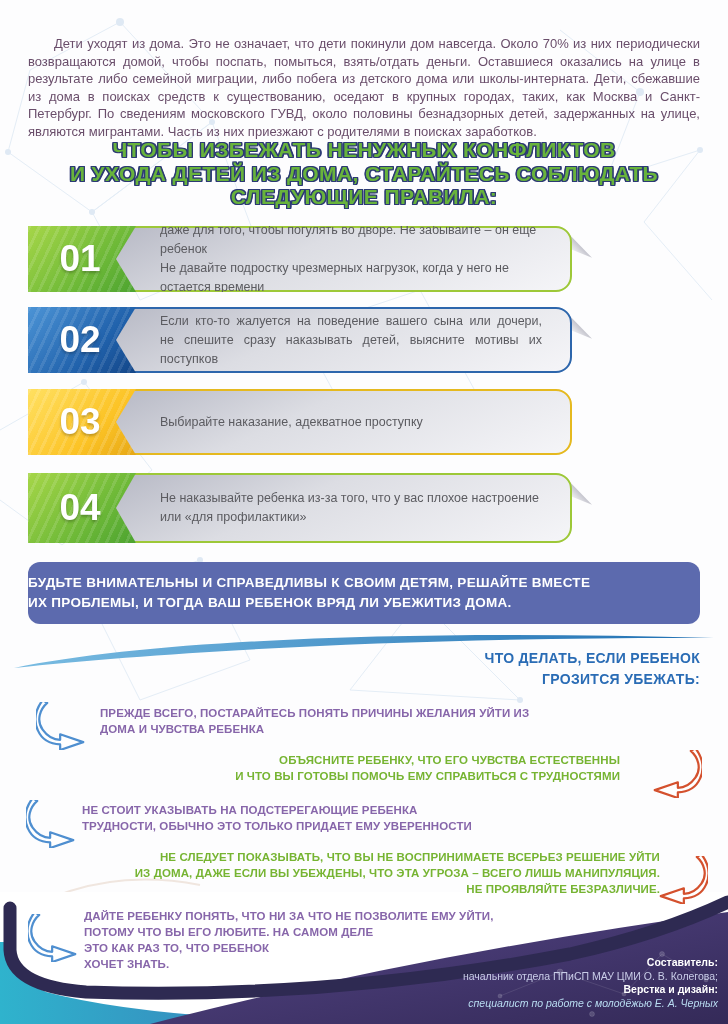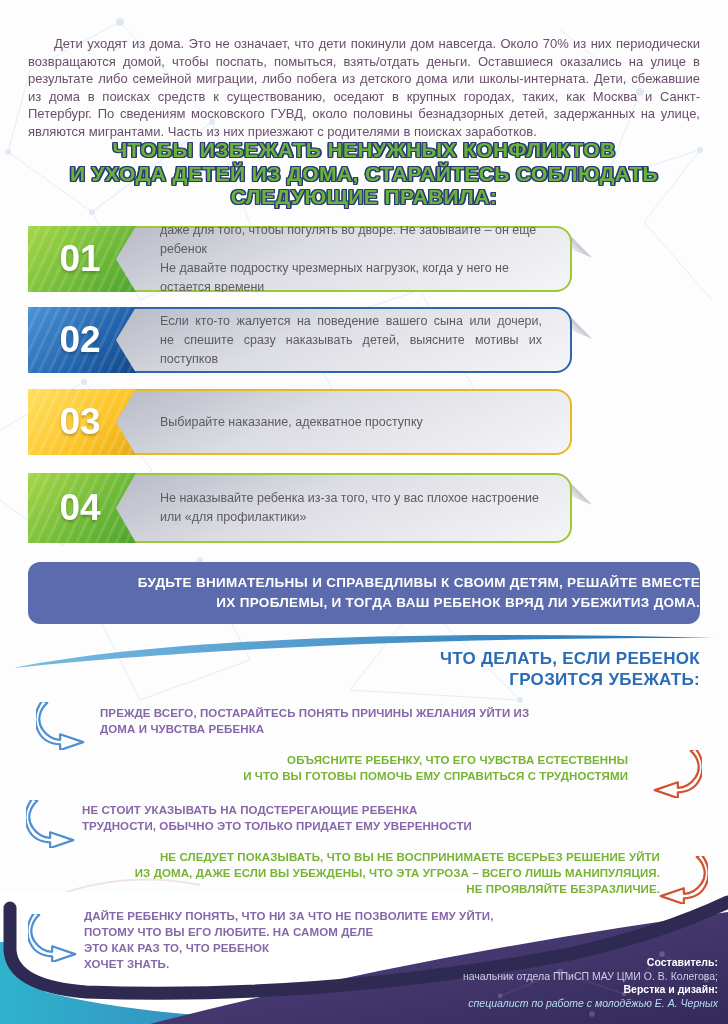--- a/index.html
+++ b/index.html
@@ -60,28 +60,28 @@
   .fold{
     position:absolute;top:3px;right:-20px;width:28px;height:30px;
     background:linear-gradient(225deg,#e6e6eb 10%,#bdbdc7 45%,rgba(189,189,199,0) 78%);
     clip-path:polygon(0 0,100% 96%,0 58%);
   }
 
   .advice-banner{
     position:absolute;left:28px;top:562px;width:672px;height:62px;
     background:#5c6aae;border-radius:12px;
     display:flex;flex-direction:column;justify-content:center;
-    text-align:right;color:#fff;font-weight:bold;font-size:13.5px;line-height:20px;letter-spacing:.3px;
+    text-align:left;color:#fff;font-weight:bold;font-size:13.5px;line-height:20px;letter-spacing:.3px;
   }
 
   .swoosh{position:absolute;left:0;top:628px;}
 
   .section-heading{
     position:absolute;right:28px;top:648px;text-align:right;
-    color:#2a6cb5;font-weight:bold;font-size:17px;line-height:21px;letter-spacing:.3px;
+    color:#2a6cb5;font-weight:bold;font-size:14px;line-height:21px;letter-spacing:.3px;
   }
 
   .tip-text{position:absolute;font-weight:bold;font-size:11.5px;line-height:16px;letter-spacing:.1px;}
   .tip-purple{color:#8766aa;}
   .tip-green{color:#76b432;text-align:right;}
 
   .arrow{position:absolute;width:52px;height:48px;}
   .arrow path{fill:#ffffff;stroke-width:2.4;stroke-linejoin:round;}
   .arrow.blue path{stroke:#4f8fd0;}
   .arrow.red{transform:scaleX(-1);}
@@ -227,21 +227,21 @@
     </div>
 
     <svg class="arrow blue" style="left:36px;top:702px;" viewBox="0 0 56 52">
       <path d="M12 1 C 4 8 0 20 7 30 C 12 37 19 41 26 41 L 26 35 L 51 43.5 L 26 52 L 26 46 C 15 45.5 6 40 2 31 C -4 18 1 6 7 -2 Z"></path>
     </svg>
     <div class="tip-text tip-purple" style="left:100px;top:705px;">
       <div>ПРЕЖДЕ ВСЕГО, ПОСТАРАЙТЕСЬ ПОНЯТЬ ПРИЧИНЫ ЖЕЛАНИЯ УЙТИ ИЗ</div>
       <div>ДОМА И ЧУВСТВА РЕБЕНКА</div>
     </div>
 
-    <div class="tip-text tip-green" style="right:100px;top:752px;">
+    <div class="tip-text tip-green" style="right:108px;top:752px;">
       <div>ОБЪЯСНИТЕ РЕБЕНКУ, ЧТО ЕГО ЧУВСТВА ЕСТЕСТВЕННЫ</div>
       <div>И ЧТО ВЫ ГОТОВЫ ПОМОЧЬ ЕМУ СПРАВИТЬСЯ С ТРУДНОСТЯМИ</div>
     </div>
     <svg class="arrow red" style="right:26px;top:750px;" viewBox="0 0 56 52">
       <path d="M12 1 C 4 8 0 20 7 30 C 12 37 19 41 26 41 L 26 35 L 51 43.5 L 26 52 L 26 46 C 15 45.5 6 40 2 31 C -4 18 1 6 7 -2 Z"></path>
     </svg>
 
     <svg class="arrow blue" style="left:26px;top:800px;" viewBox="0 0 56 52">
       <path d="M12 1 C 4 8 0 20 7 30 C 12 37 19 41 26 41 L 26 35 L 51 43.5 L 26 52 L 26 46 C 15 45.5 6 40 2 31 C -4 18 1 6 7 -2 Z"></path>
     </svg>

